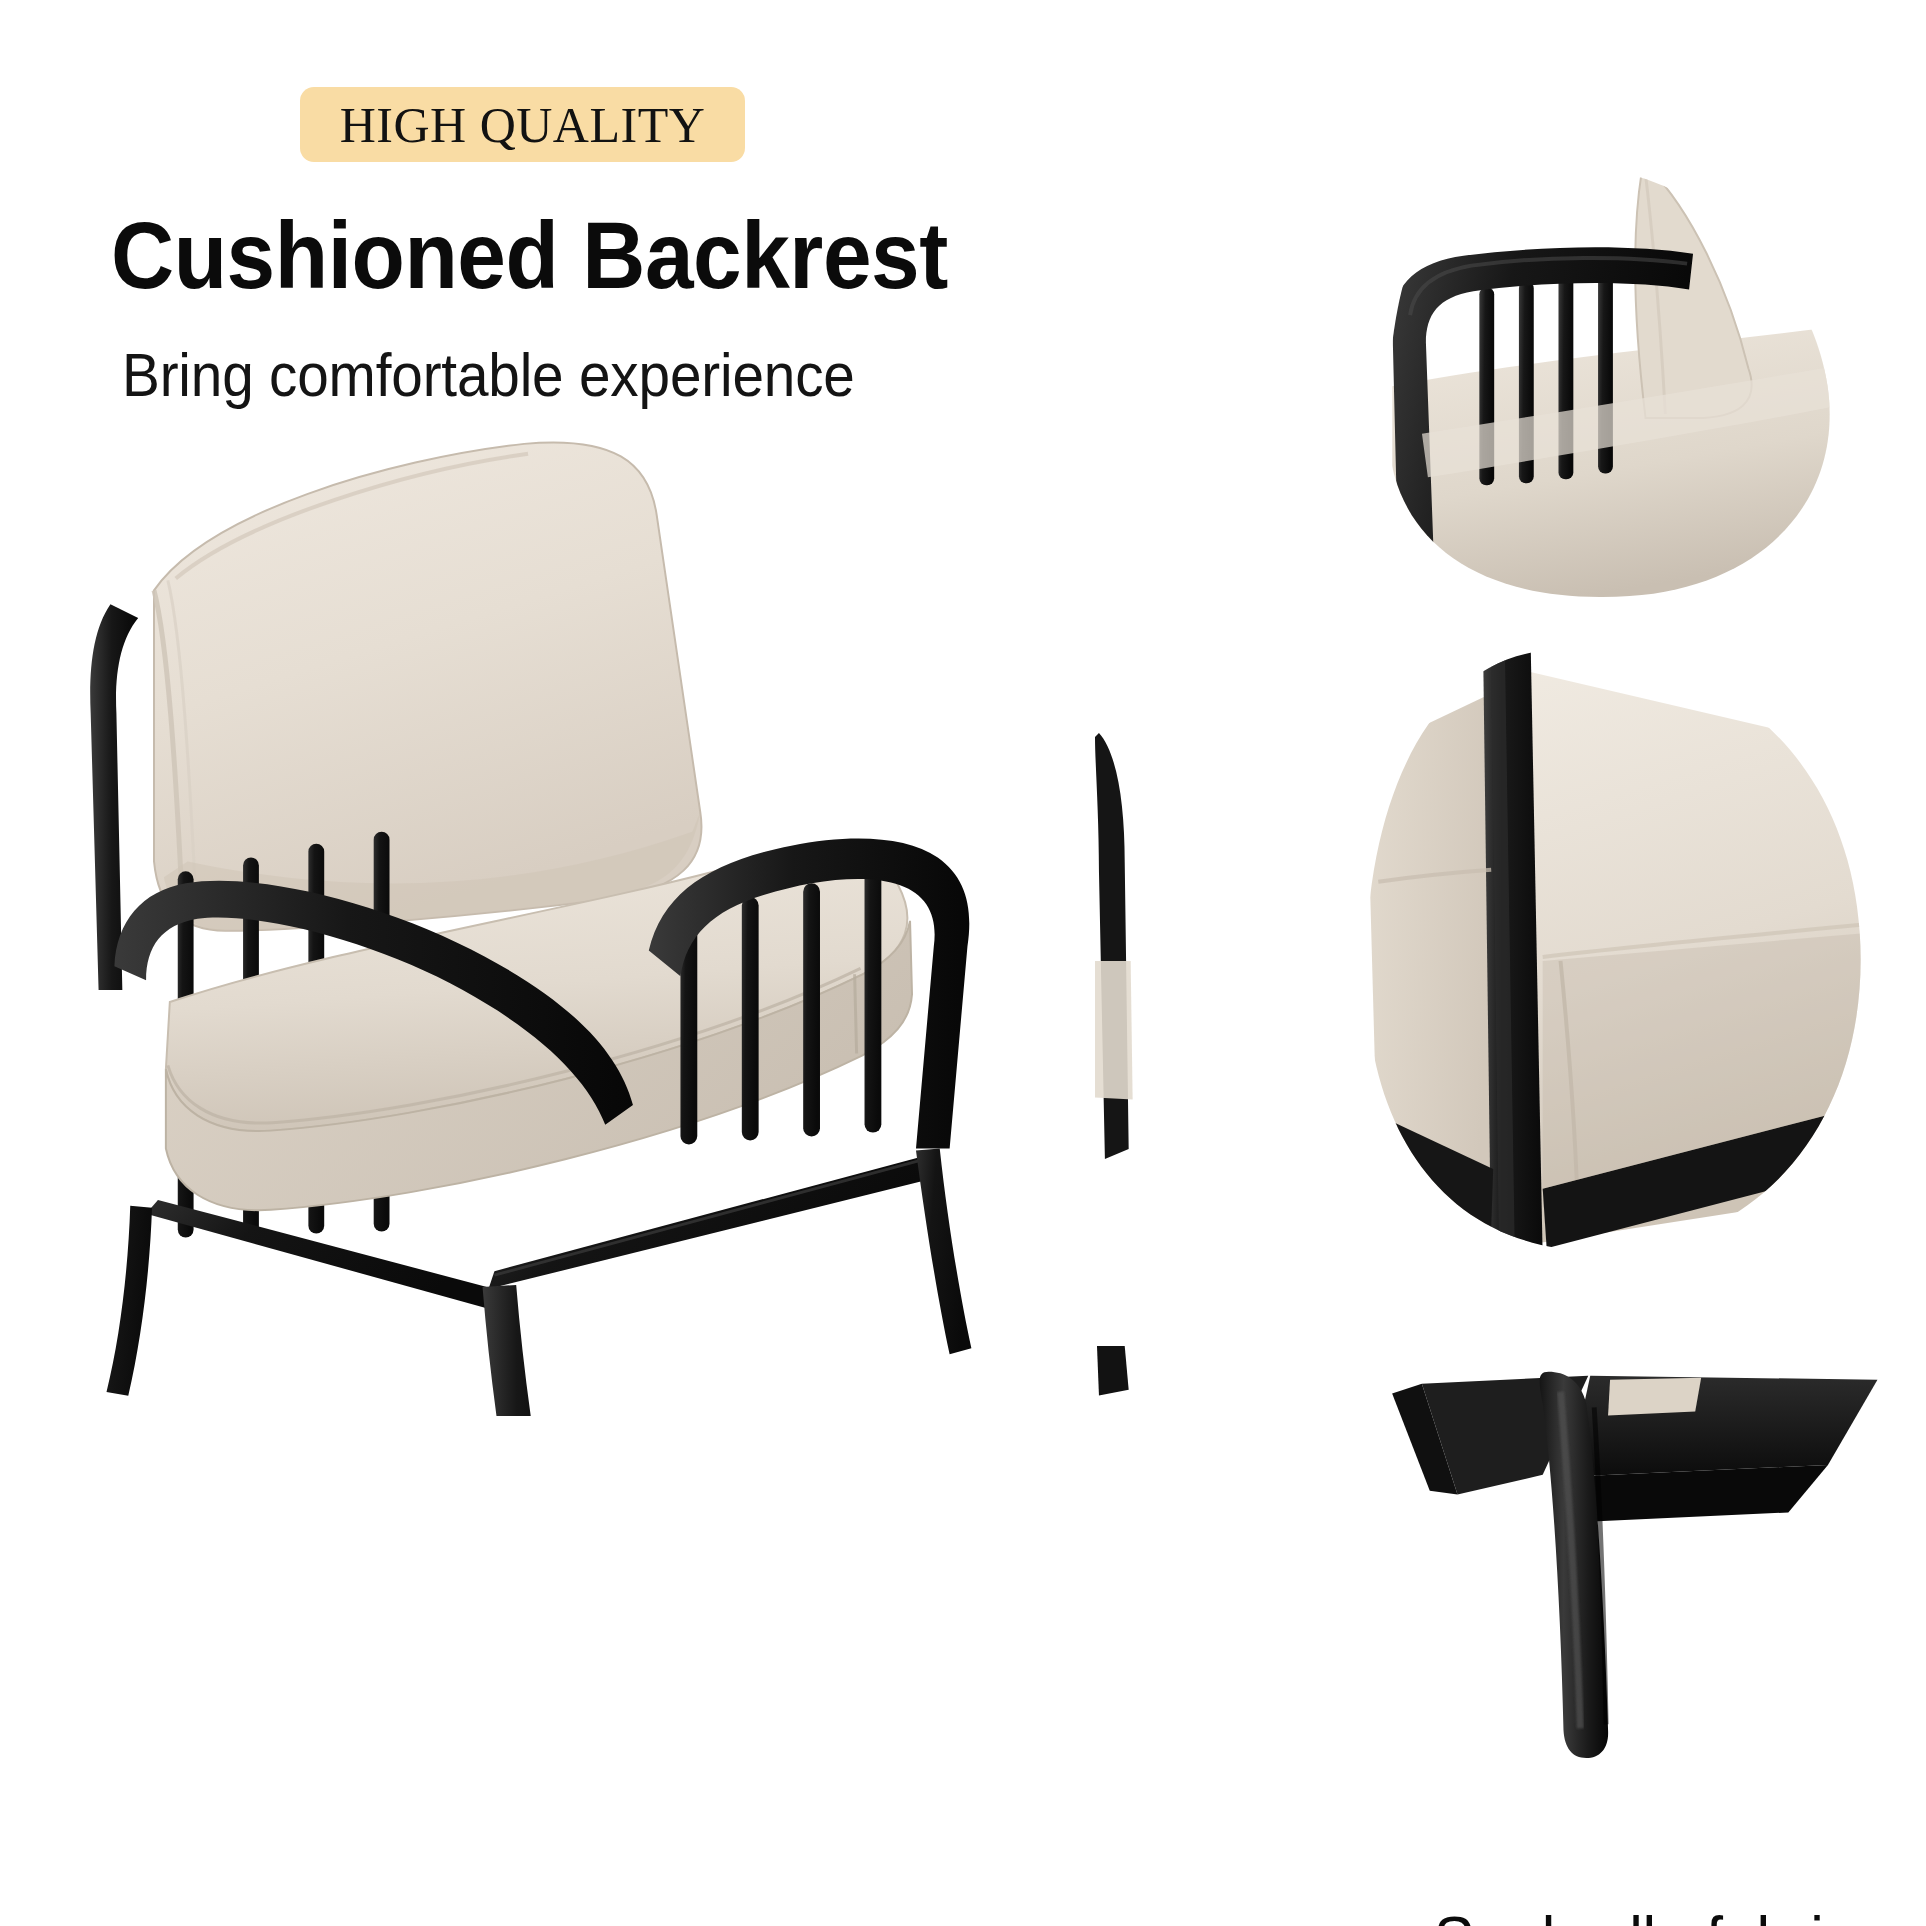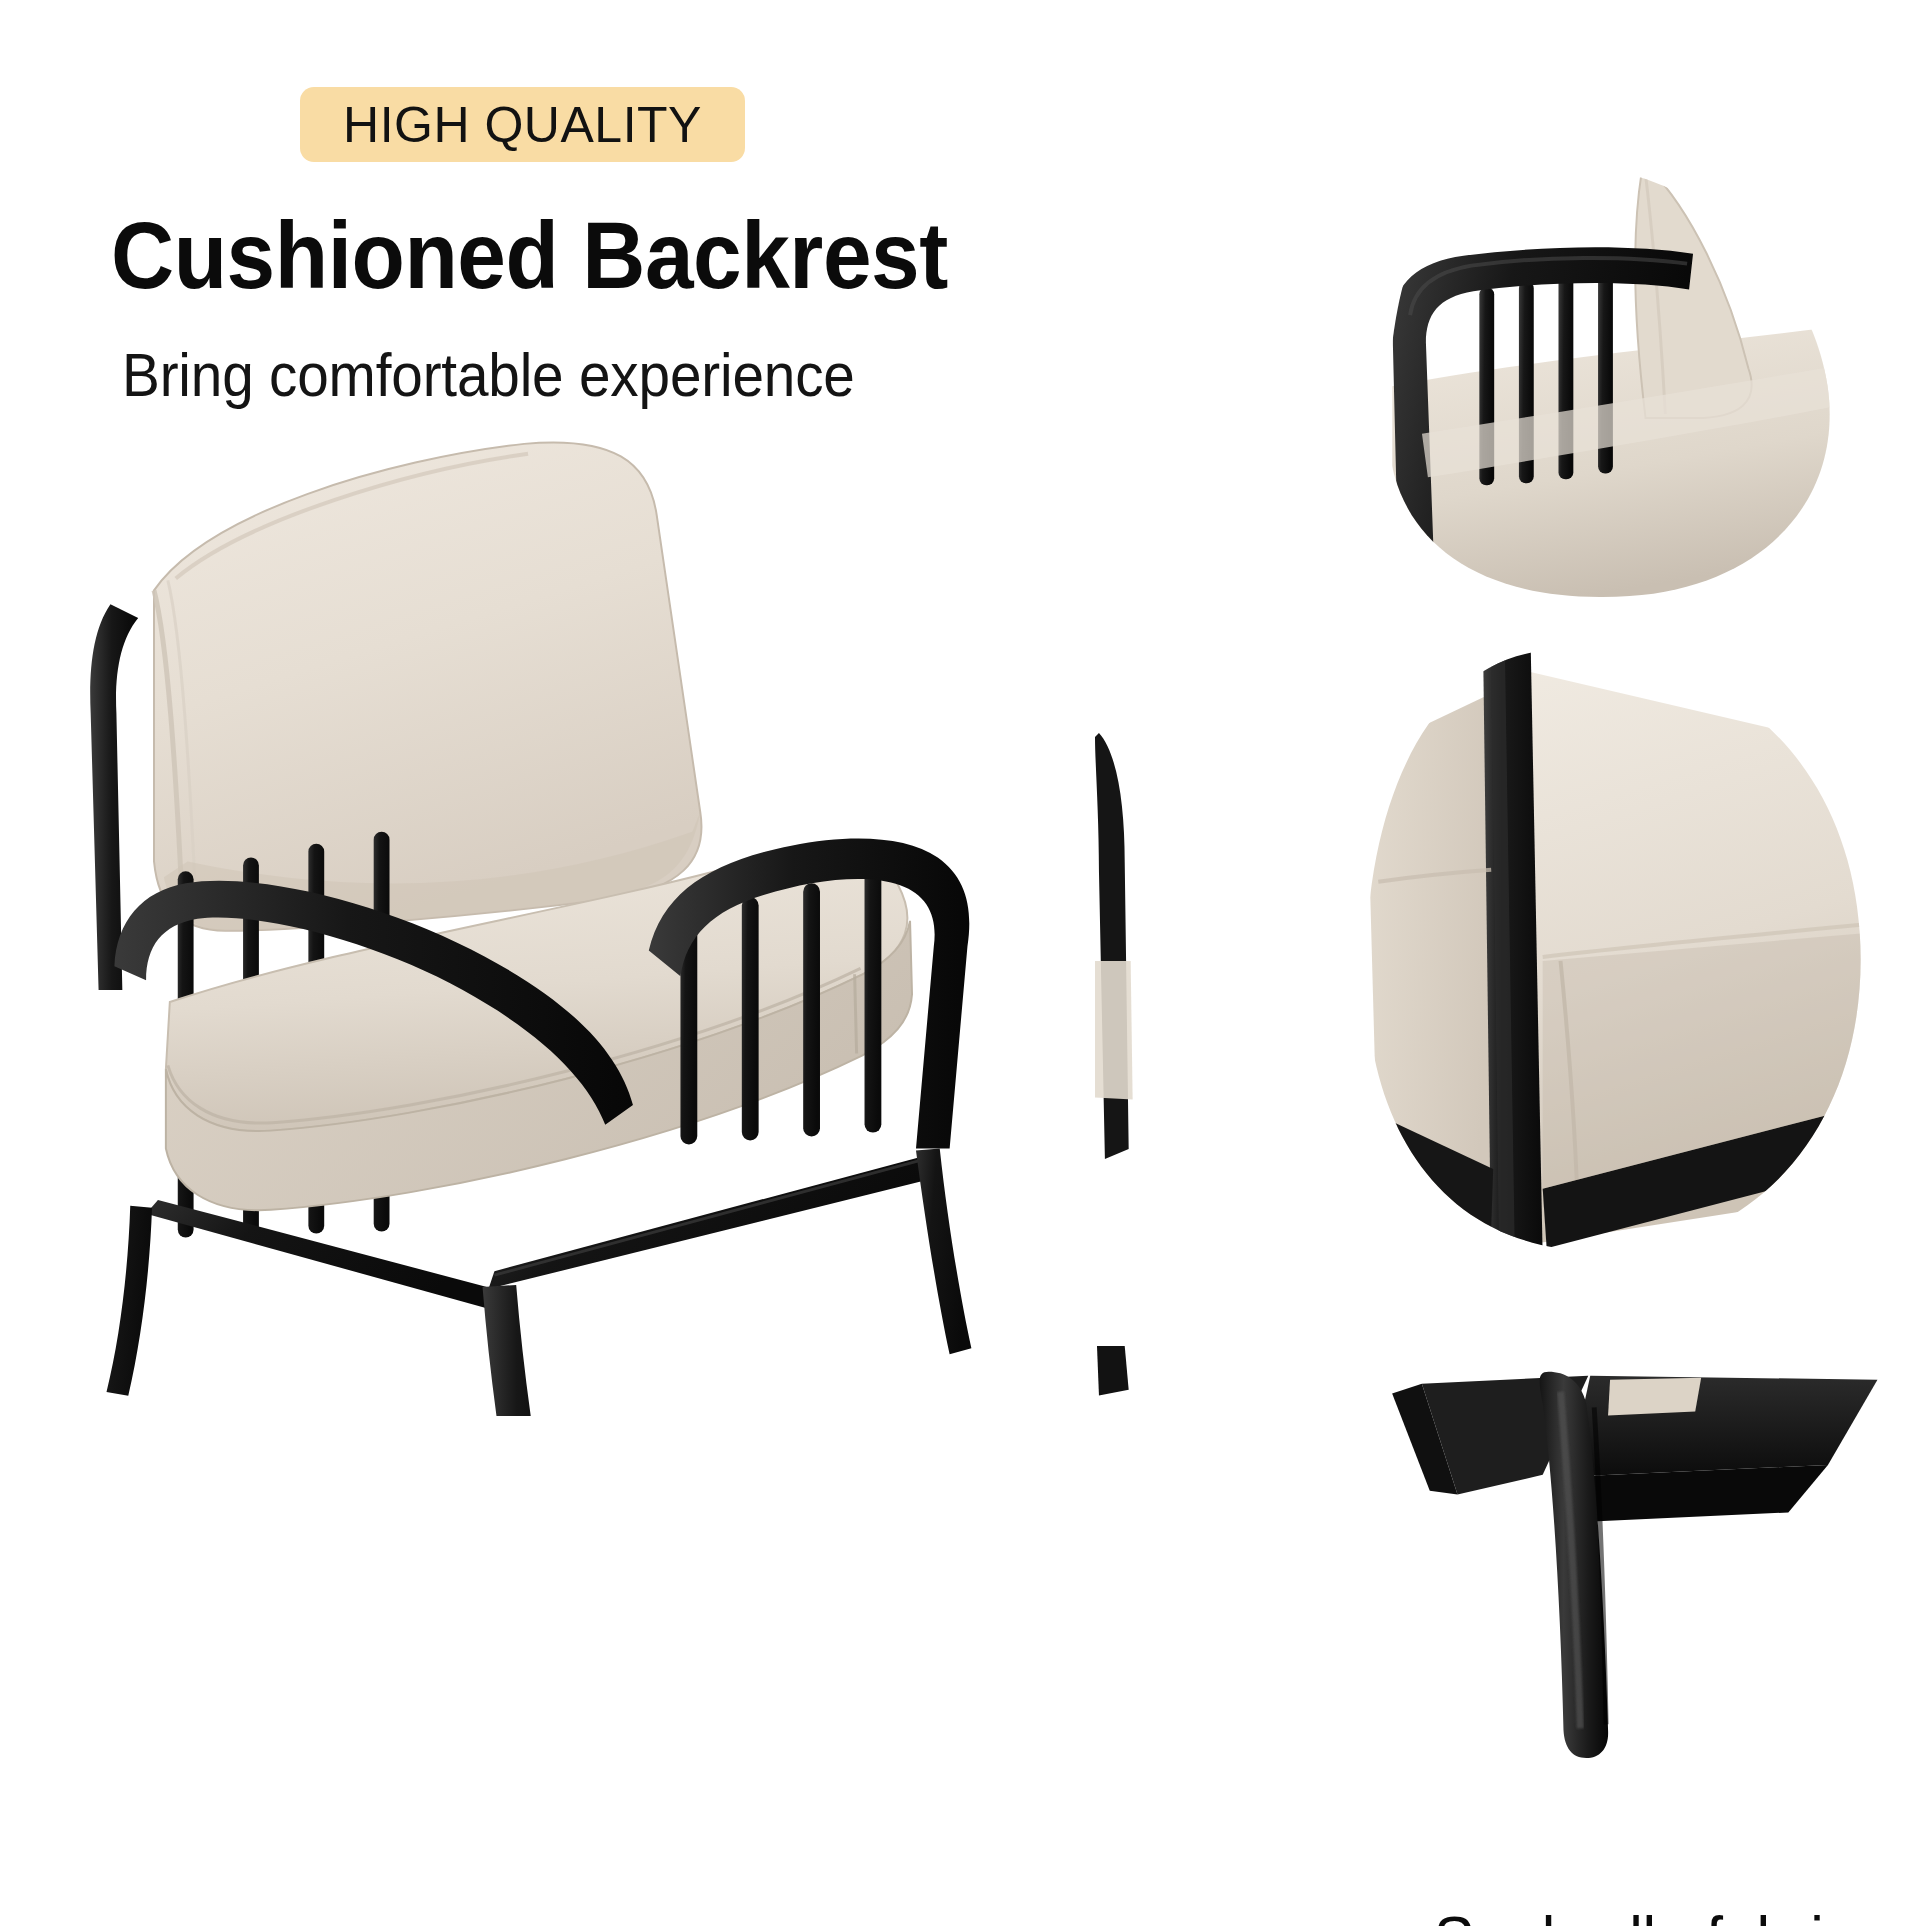--- a/index.html
+++ b/index.html
@@ -30,21 +30,21 @@
     width: 445px;
     height: 75px;
     background: #F9DCA4;
     border-radius: 14px;
     display: flex;
     align-items: center;
     justify-content: center;
     box-sizing: border-box;
   }
   .badge-text {
-    font-family: Liberation Sans, sans-serif;
+    font-family: Liberation Serif, serif;
     font-size: 50px;
     font-weight: 400;
     letter-spacing: 0.5px;
     color: #121212;
     line-height: 1;
     white-space: nowrap;
   }
 
   .headline {
     position: absolute;

